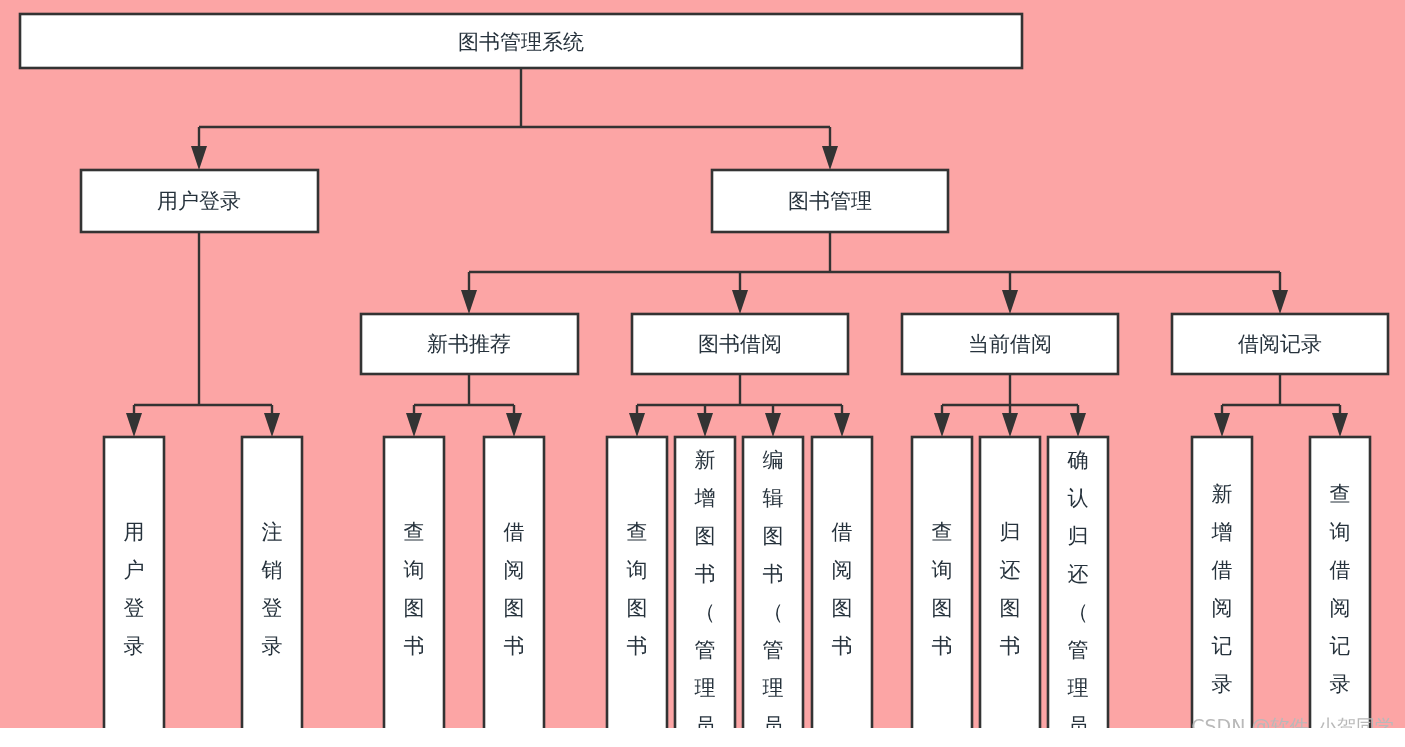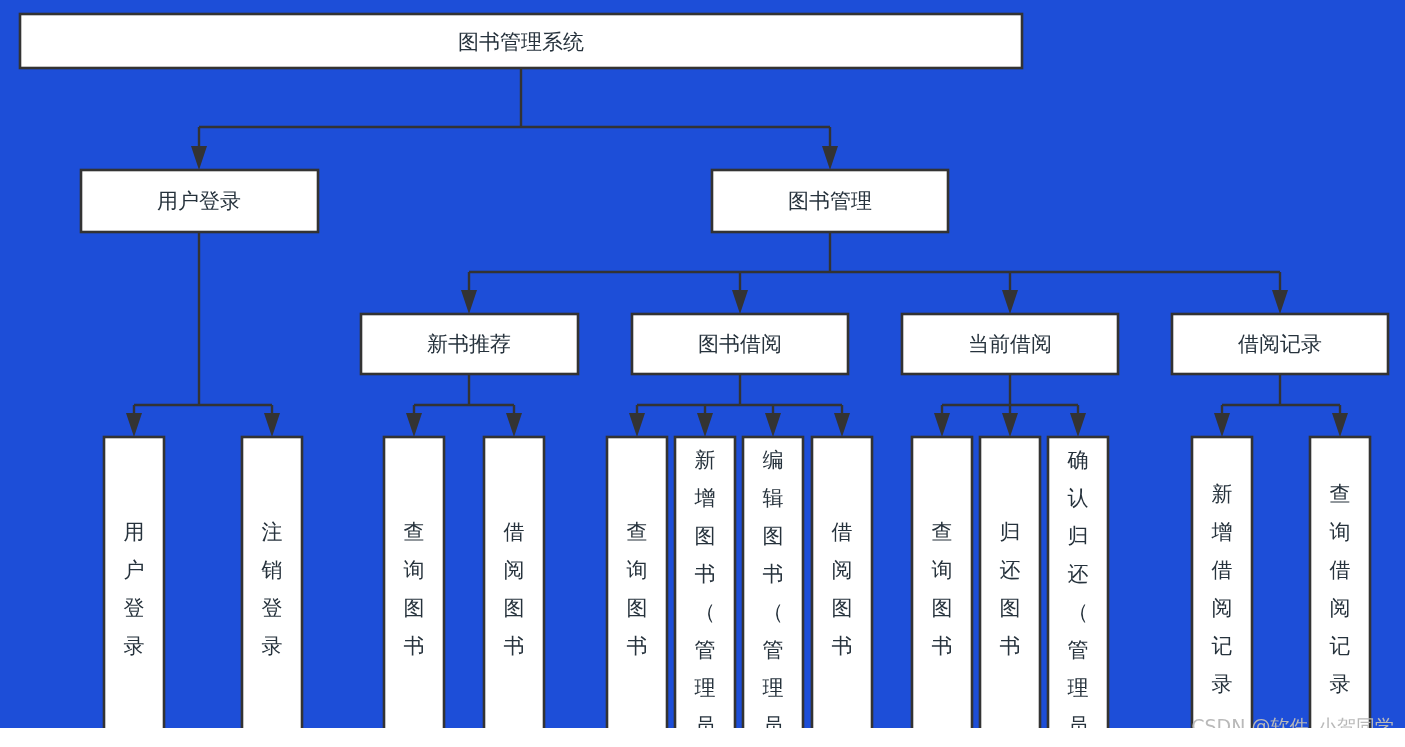--- a/index.html
+++ b/index.html
@@ -8,21 +8,21 @@
     padding: 0;
     background: #ffffff;
   }
   body {
     font-family: "DejaVu Sans", "Liberation Sans", sans-serif;
   }
   #diagram-root {
     position: relative;
     width: 1405px;
     height: 728px;
-    background: #1d4ed8;
+    background: #fca5a5;
     overflow: hidden;
   }
   svg#diagram-svg {
     position: absolute;
     top: 0;
     left: 0;
     width: 1405px;
     height: 747px;
     display: block;
   }

